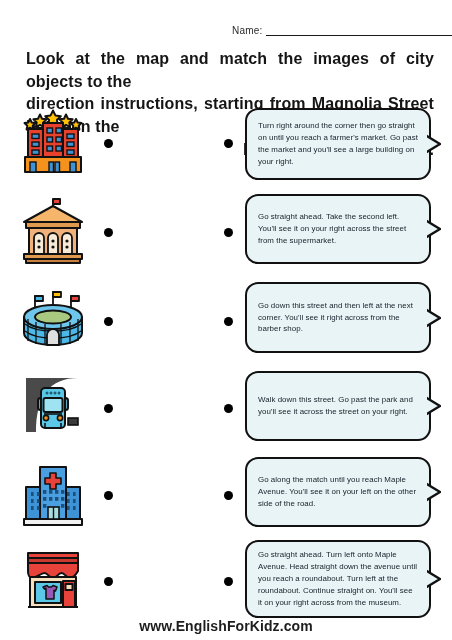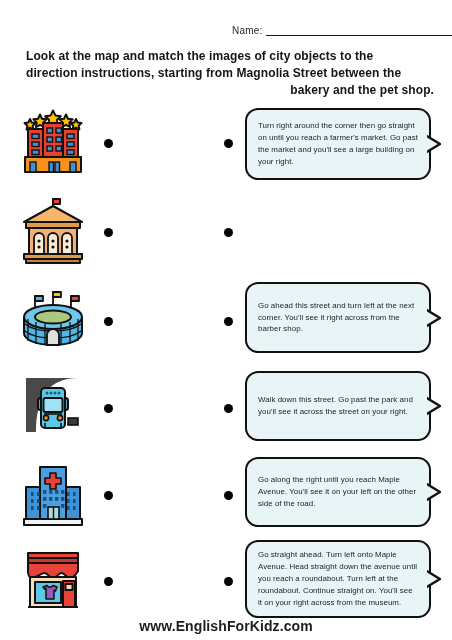--- a/index.html
+++ b/index.html
@@ -20,21 +20,21 @@
   #name-row {
     position: absolute; left: 232px; top: 25px;
     display: flex; align-items: flex-end; gap: 4px;
   }
   #name-label { font-size: 10px; color: #2b2b2b; letter-spacing: .2px; }
   #name-blank { width: 192px; border-bottom: 1.4px solid #1a1a1a; height: 10px; }
 
   
   #title {
     position: absolute; left: 26px; top: 48px; width: 408px;
-    font-size: 12px; font-weight: bold; line-height: 1.42;
+    font-size: 16px; font-weight: bold; line-height: 1.42;
     color: #151515; text-align: justify; letter-spacing: .1px;
   }
   #title > span { display: block; }
   #title .l3 { text-align: right; }
 
   
   .row { position: absolute; left: 0; width: 452px; }
   .icon-cell {
     position: absolute; left: 14px; top: 0;
     width: 78px; height: 78px;
@@ -163,20 +163,29 @@
             <circle cx="23" cy="53" r="1.6"></circle>
           <circle cx="37" cy="47" r="1.6"></circle>
             <circle cx="37" cy="53" r="1.6"></circle>
           <circle cx="51" cy="47" r="1.6"></circle>
             <circle cx="51" cy="53" r="1.6"></circle>
         </g>
       </svg>
     </div>
     <span class="dot dot-left" style="top:36px;"></span>
     <span class="dot dot-right" style="top:36px;"></span>
+    <div class="bubble" style="top:2px; height:70px;">
+      <p>Go straight ahead. Take the second left. You'll see it on your right across the street from the supermarket.</p>
+      <span class="tail">
+        <svg width="14" height="22" viewBox="0 0 14 22">
+          <path d="M-2 2 L13 11 L-2 20 Z" fill="#e8f4f5" stroke="#111" stroke-width="2.4" stroke-linejoin="round"></path>
+          <rect x="-6" y="1" width="6" height="20" fill="#e8f4f5"></rect>
+        </svg>
+      </span>
+    </div>
   </div>
 
   <div class="row" style="top:281px; height:82px;">
     <div class="icon-cell">
       <svg width="74" height="74" viewBox="0 0 74 74">
         <g stroke="#111" stroke-width="1.8" stroke-linejoin="round" stroke-linecap="round">
           <line x1="19" y1="13" x2="19" y2="30"></line>
           <path d="M19 13h8v5h-8z" fill="#4cb8e8"></path>
           <line x1="37" y1="9" x2="37" y2="27"></line>
           <path d="M37 9h8v5h-8z" fill="#ffc107"></path>
@@ -192,21 +201,21 @@
           <path d="M9 41c6 5 16 7 28 7s22-2 28-7"></path>
           <path d="M9 48c6 5 16 7 28 7s22-2 28-7"></path>
           <path d="M12 36v22M20 39v22M29 41v21M45 41v21M54 39v22M62 36v22"></path>
         </g>
         <path d="M31 62V52a6 6 0 0 1 12 0v10z" fill="#dfdfdf" stroke="#111" stroke-width="1.8" stroke-linejoin="round"></path>
       </svg>
     </div>
     <span class="dot dot-left" style="top:36px;"></span>
     <span class="dot dot-right" style="top:36px;"></span>
     <div class="bubble" style="top:1px; height:71px;">
-      <p>Go ahead this street and turn left at the next corner. You'll see it right across from the barber shop.</p>
+      <p>Go down this street and then left at the next corner. You'll see it right across from the barber shop.</p>
       <span class="tail">
         <svg width="14" height="22" viewBox="0 0 14 22">
           <path d="M-2 2 L13 11 L-2 20 Z" fill="#e8f4f5" stroke="#111" stroke-width="2.4" stroke-linejoin="round"></path>
           <rect x="-6" y="1" width="6" height="20" fill="#e8f4f5"></rect>
         </svg>
       </span>
     </div>
   </div>
 
   <div class="row" style="top:368px; height:82px;padding-left:48px;">
@@ -284,21 +293,21 @@
           <rect x="27" y="47" width="3.4" height="3.8"></rect>
             <rect x="45" y="47" width="3.4" height="3.8"></rect>
         </g>
         <rect x="32" y="50" width="11" height="12" fill="#a8dde0" stroke="#111" stroke-width="1.6"></rect>
         <line x1="37.5" y1="50" x2="37.5" y2="62" stroke="#111" stroke-width="1.4"></line>
       </svg>
     </div>
     <span class="dot dot-left" style="top:36px;"></span>
     <span class="dot dot-right" style="top:36px;"></span>
     <div class="bubble" style="top:2px; height:70px;">
-      <p>Go along the right until you reach Maple Avenue. You'll see it on your left on the other side of the road.</p>
+      <p>Go along the match until you reach Maple Avenue. You'll see it on your left on the other side of the road.</p>
       <span class="tail">
         <svg width="14" height="22" viewBox="0 0 14 22">
           <path d="M-2 2 L13 11 L-2 20 Z" fill="#e8f4f5" stroke="#111" stroke-width="2.4" stroke-linejoin="round"></path>
           <rect x="-6" y="1" width="6" height="20" fill="#e8f4f5"></rect>
         </svg>
       </span>
     </div>
   </div>
 
   <div class="row" style="top:541px; height:82px;">

